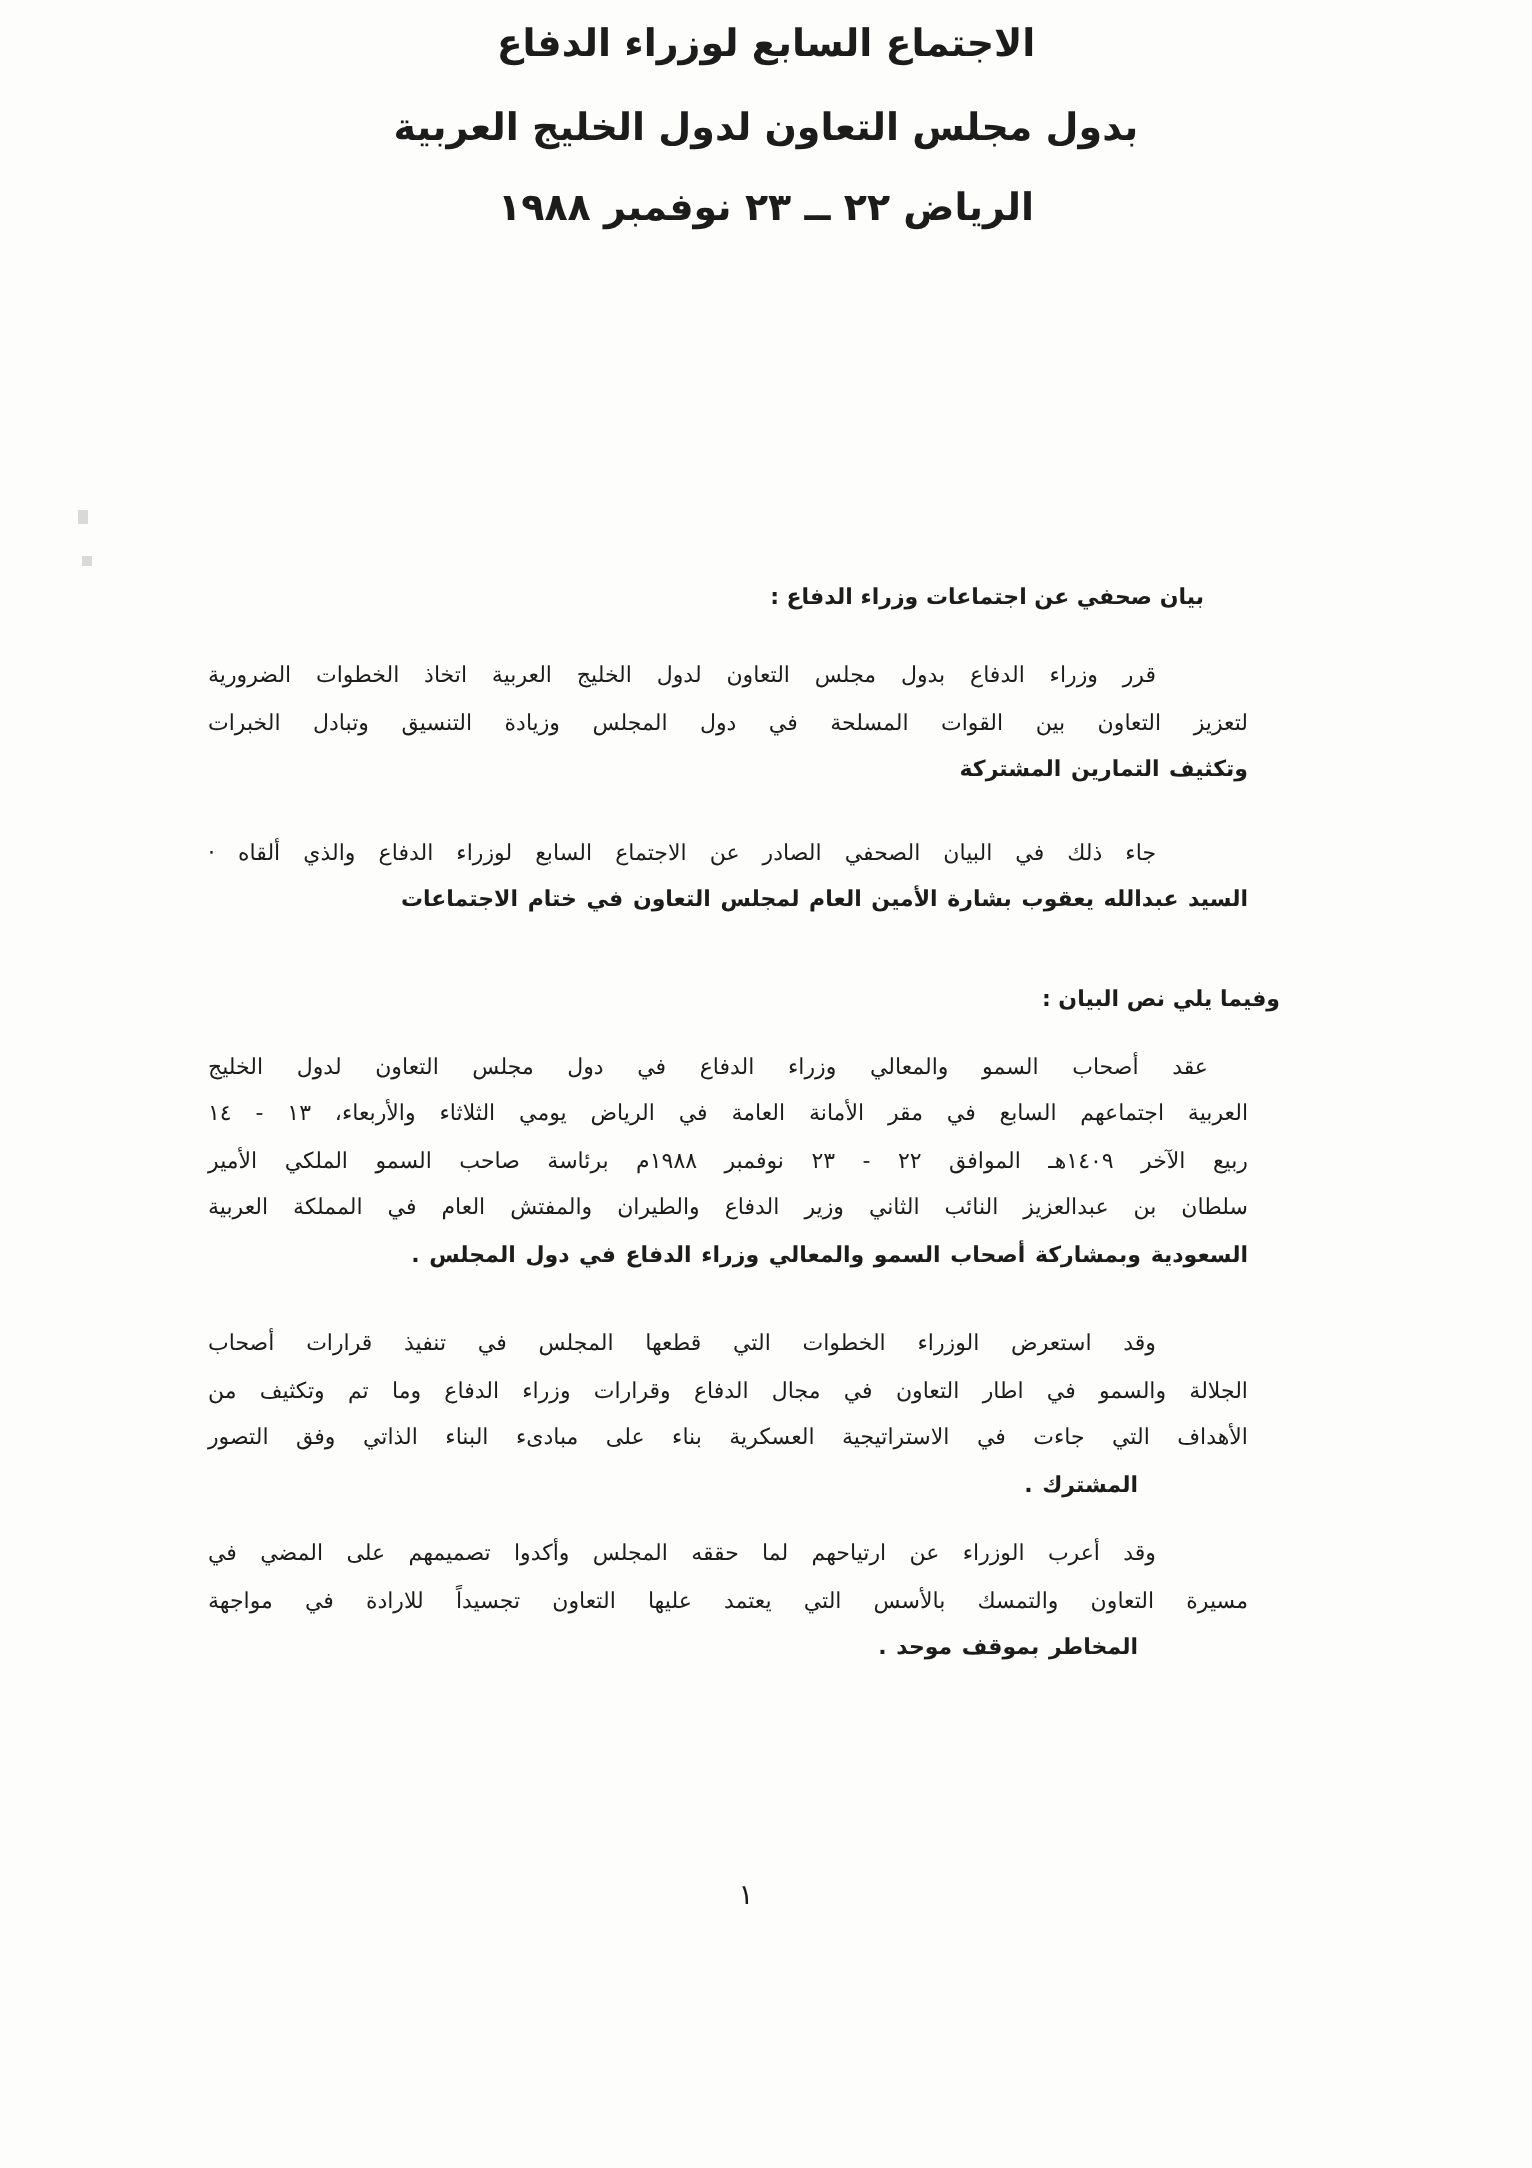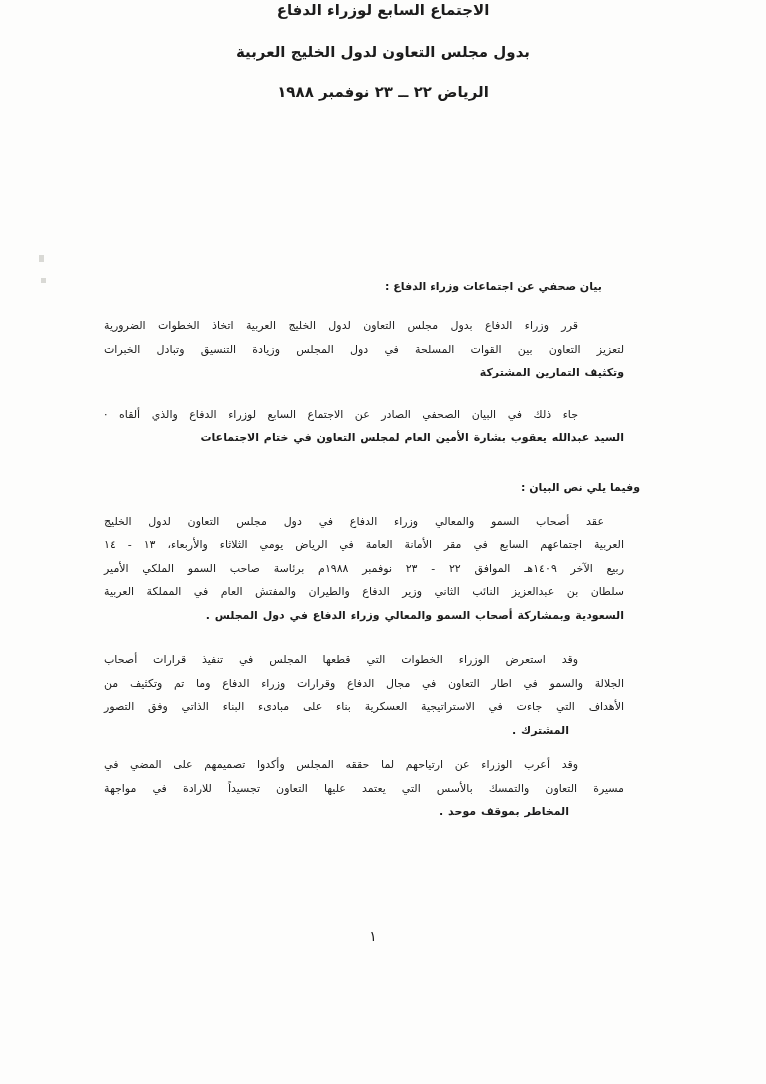--- a/index.html
+++ b/index.html
@@ -9,23 +9,24 @@
     height: 1084px;
     margin: 0;
     background: #fdfdfc;
     color: #1c1c1c;
     font-family: "DejaVu Sans", sans-serif;
     direction: rtl;
     overflow: hidden;
   }
   
   .title-block {
+    padding-top: 12px;
     text-align: center;
     font-weight: bold;
-    font-size: 15px;
+    font-size: 19px;
   }
   .title-line { line-height: 20px; }
   .title-line.l2 { margin-top: 22px; }
   .title-line.l3 { margin-top: 20px; letter-spacing: 1px; }
 
   
   .content {
     display: flow-root;
     margin: 0 104px 0 142px; 
     margin-right: 142px;

